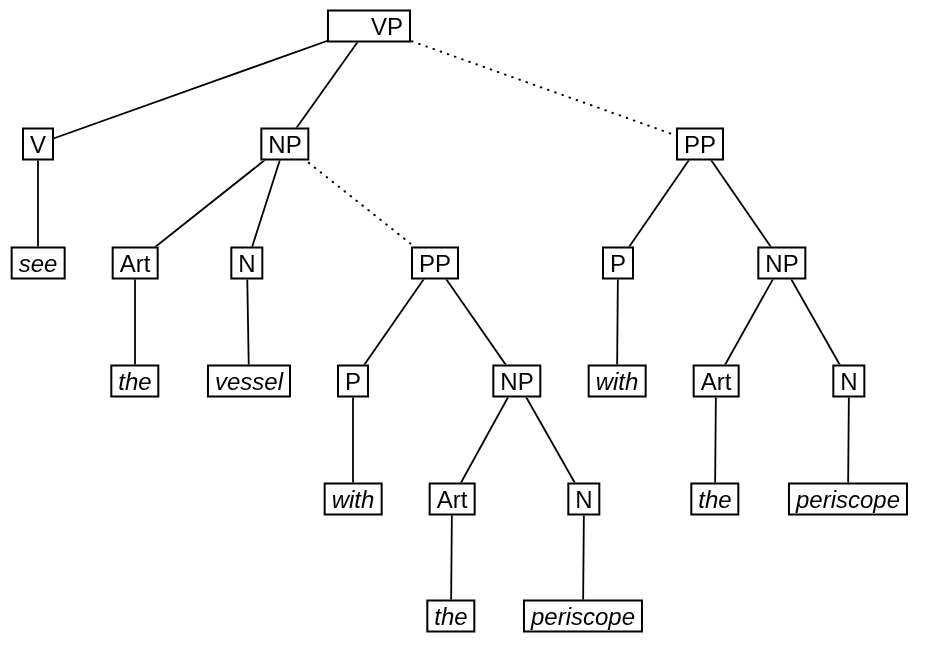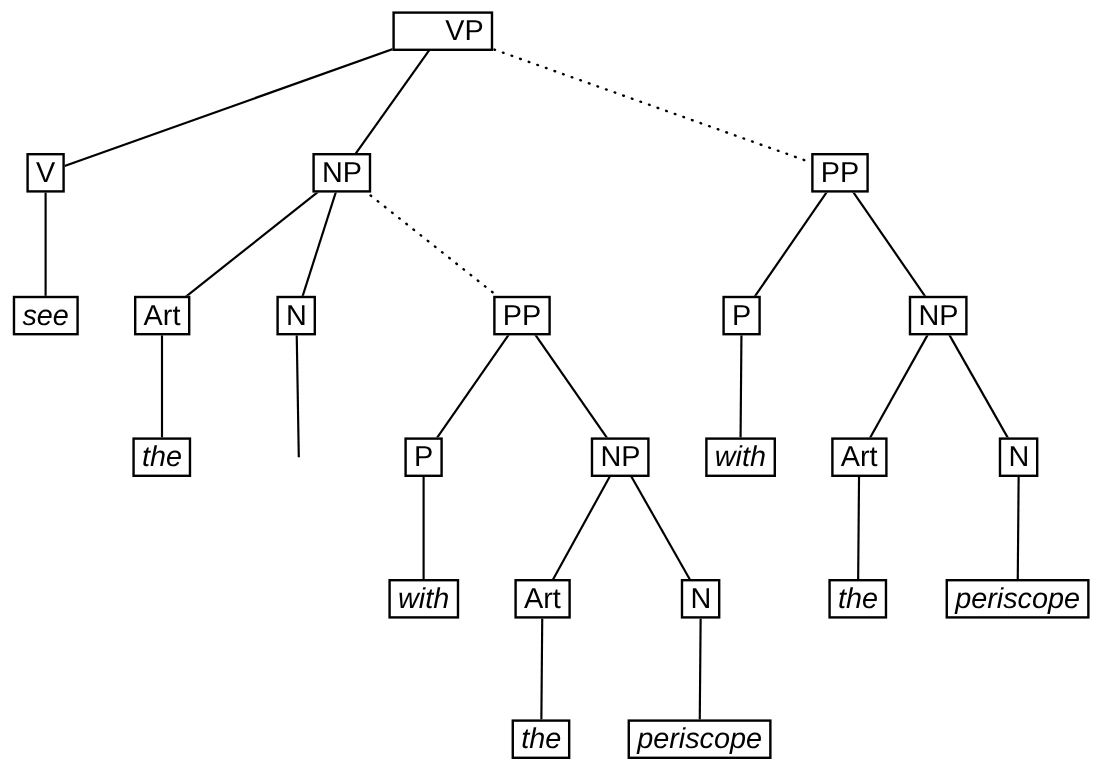--- a/index.html
+++ b/index.html
@@ -83,20 +83,21 @@
   <div class="node" id="n-v" style="left: 38px; top: 144px;">V</div>
   <div class="node" id="n-np1" style="left: 285px; top: 144px;">NP</div>
   <div class="node" id="n-pp2" style="left: 700px; top: 144px;">PP</div>
   <div class="node terminal" id="n-see" style="left: 38px; top: 263px;">see</div>
   <div class="node" id="n-art1" style="left: 135px; top: 263px;">Art</div>
   <div class="node" id="n-n1" style="left: 247px; top: 263px;">N</div>
   <div class="node" id="n-pp1" style="left: 435px; top: 263px;">PP</div>
   <div class="node" id="n-p2" style="left: 618px; top: 263px;">P</div>
   <div class="node" id="n-np3" style="left: 782px; top: 263px;">NP</div>
   <div class="node terminal" id="n-the1" style="left: 135px; top: 381px;">the</div>
+  <div class="node terminal" id="n-vessel" style="left: 249px; top: 381px;">vessel</div>
   <div class="node" id="n-p1" style="left: 353px; top: 381px;">P</div>
   <div class="node" id="n-np2" style="left: 517px; top: 381px;">NP</div>
   <div class="node terminal" id="n-with2" style="left: 617px; top: 381px;">with</div>
   <div class="node" id="n-art3" style="left: 716px; top: 381px;">Art</div>
   <div class="node" id="n-n3" style="left: 849px; top: 381px;">N</div>
   <div class="node terminal" id="n-with1" style="left: 353px; top: 499px;">with</div>
   <div class="node" id="n-art2" style="left: 452px; top: 499px;">Art</div>
   <div class="node" id="n-n2" style="left: 584px; top: 499px;">N</div>
   <div class="node terminal" id="n-the3" style="left: 715px; top: 499px;">the</div>
   <div class="node terminal" id="n-per2" style="left: 848px; top: 499px;">periscope</div>

